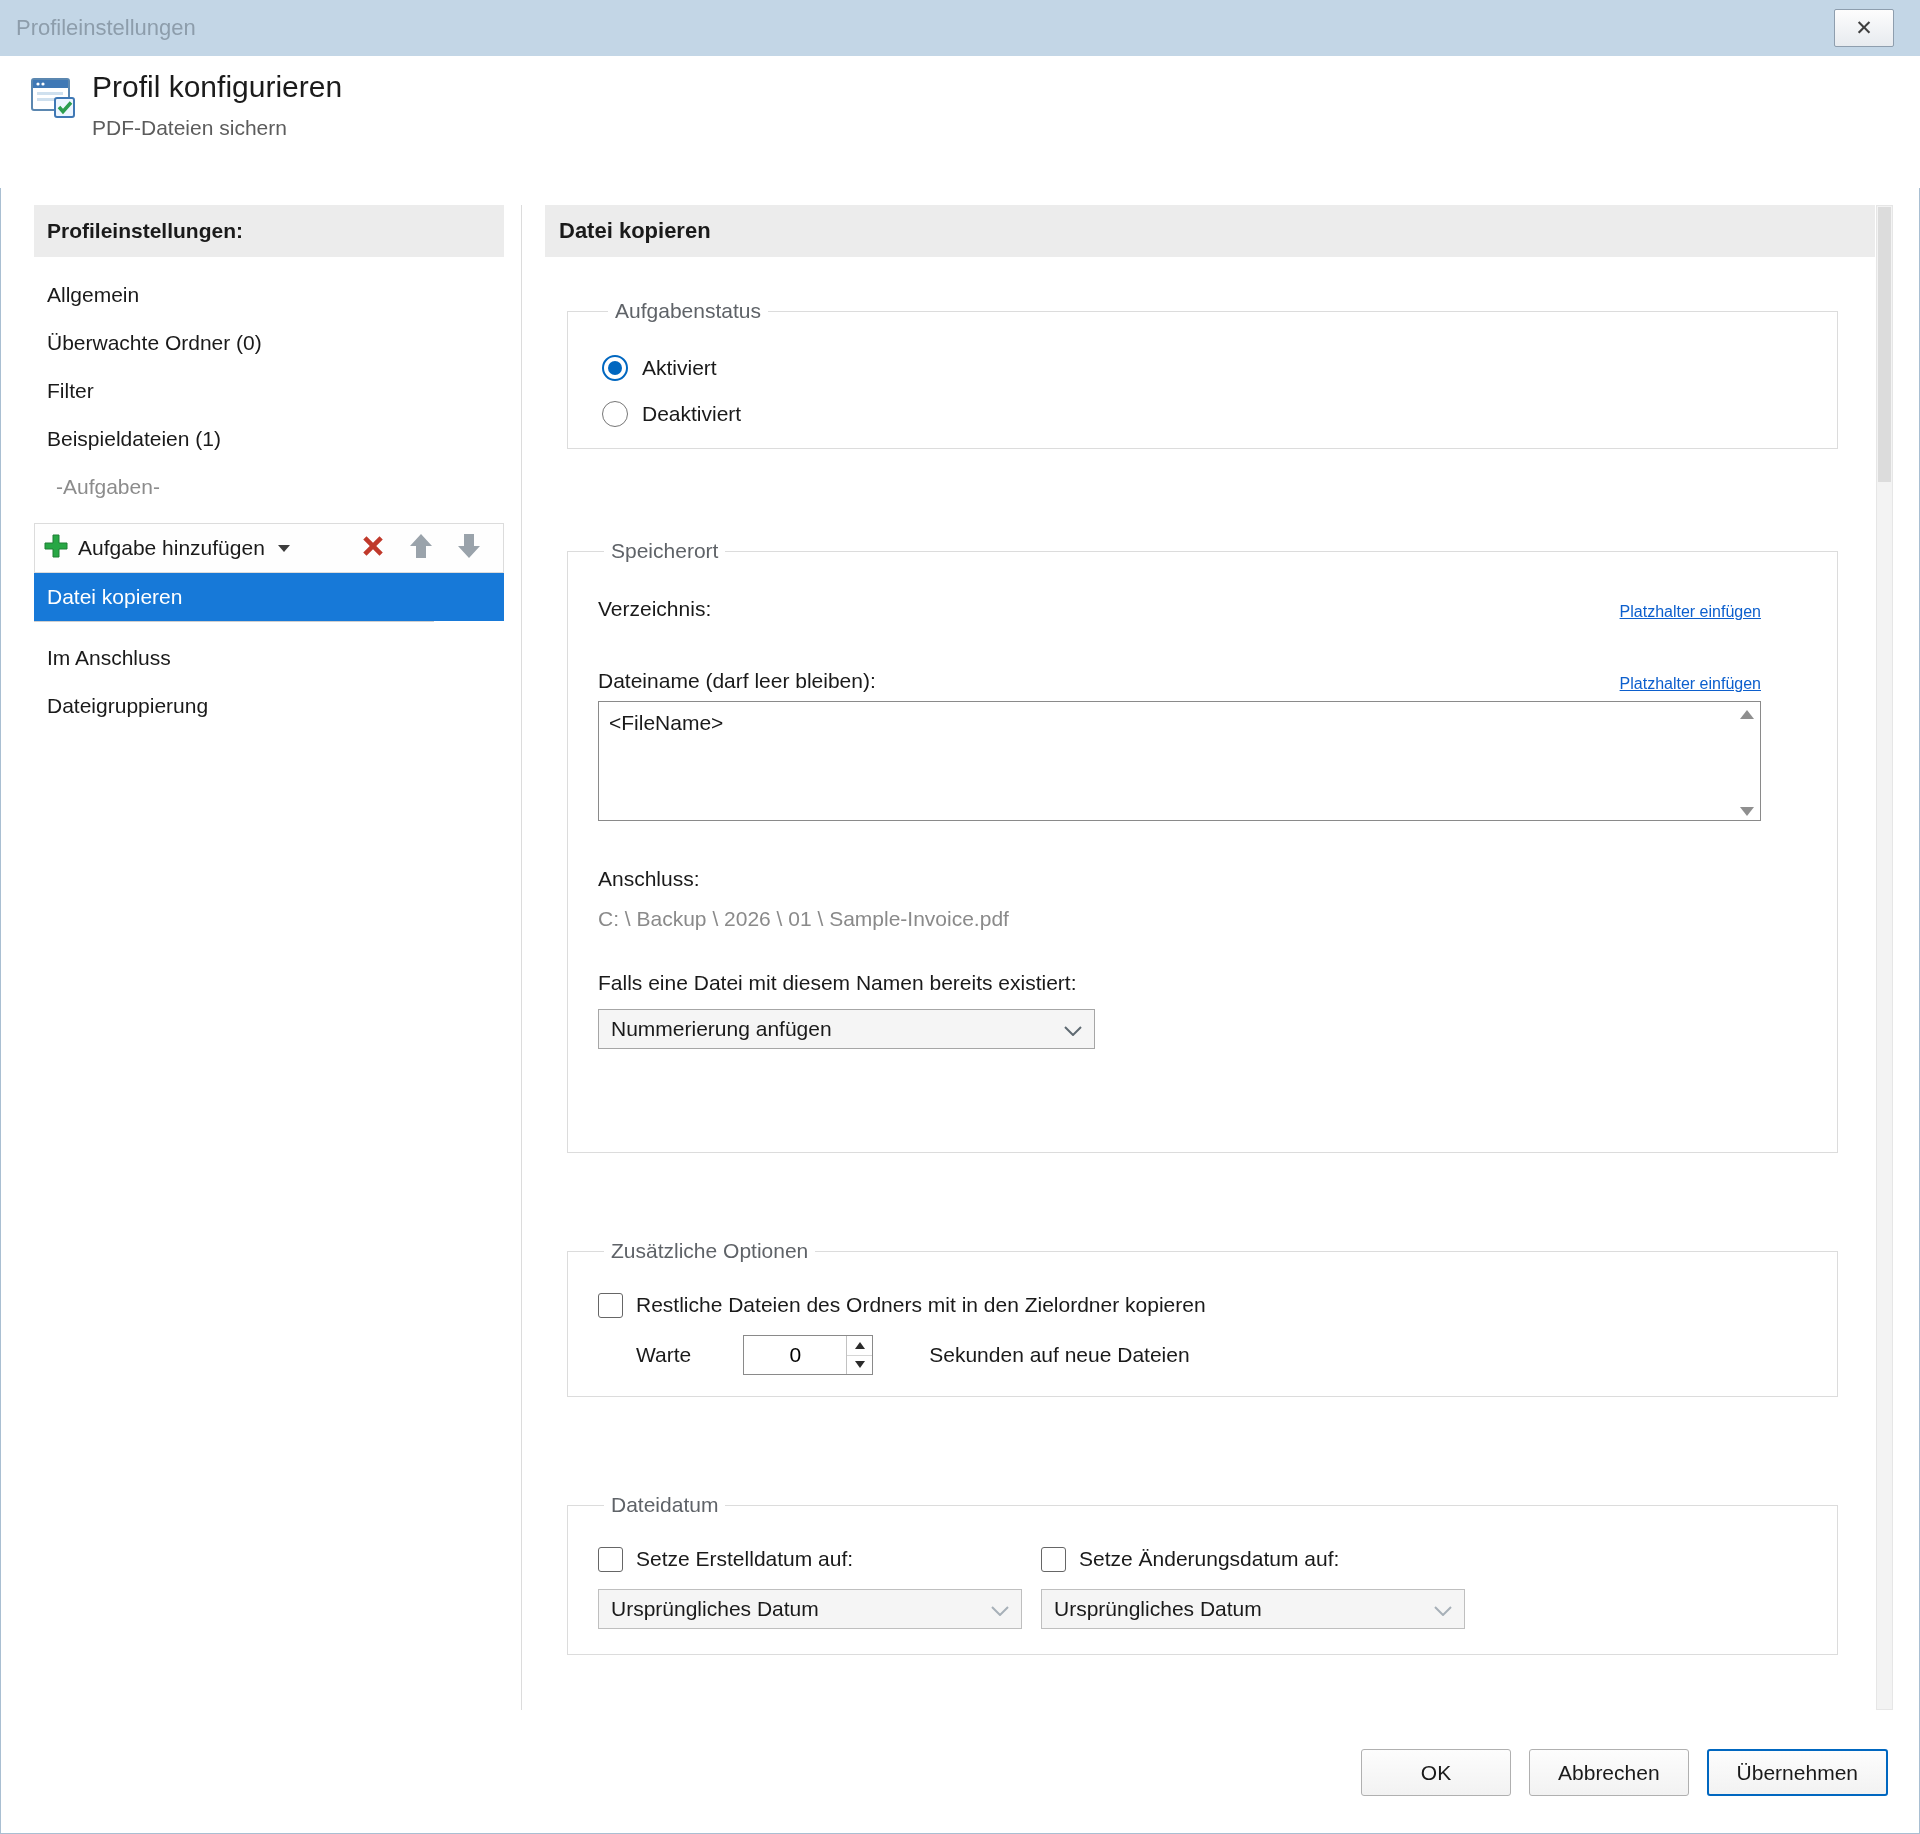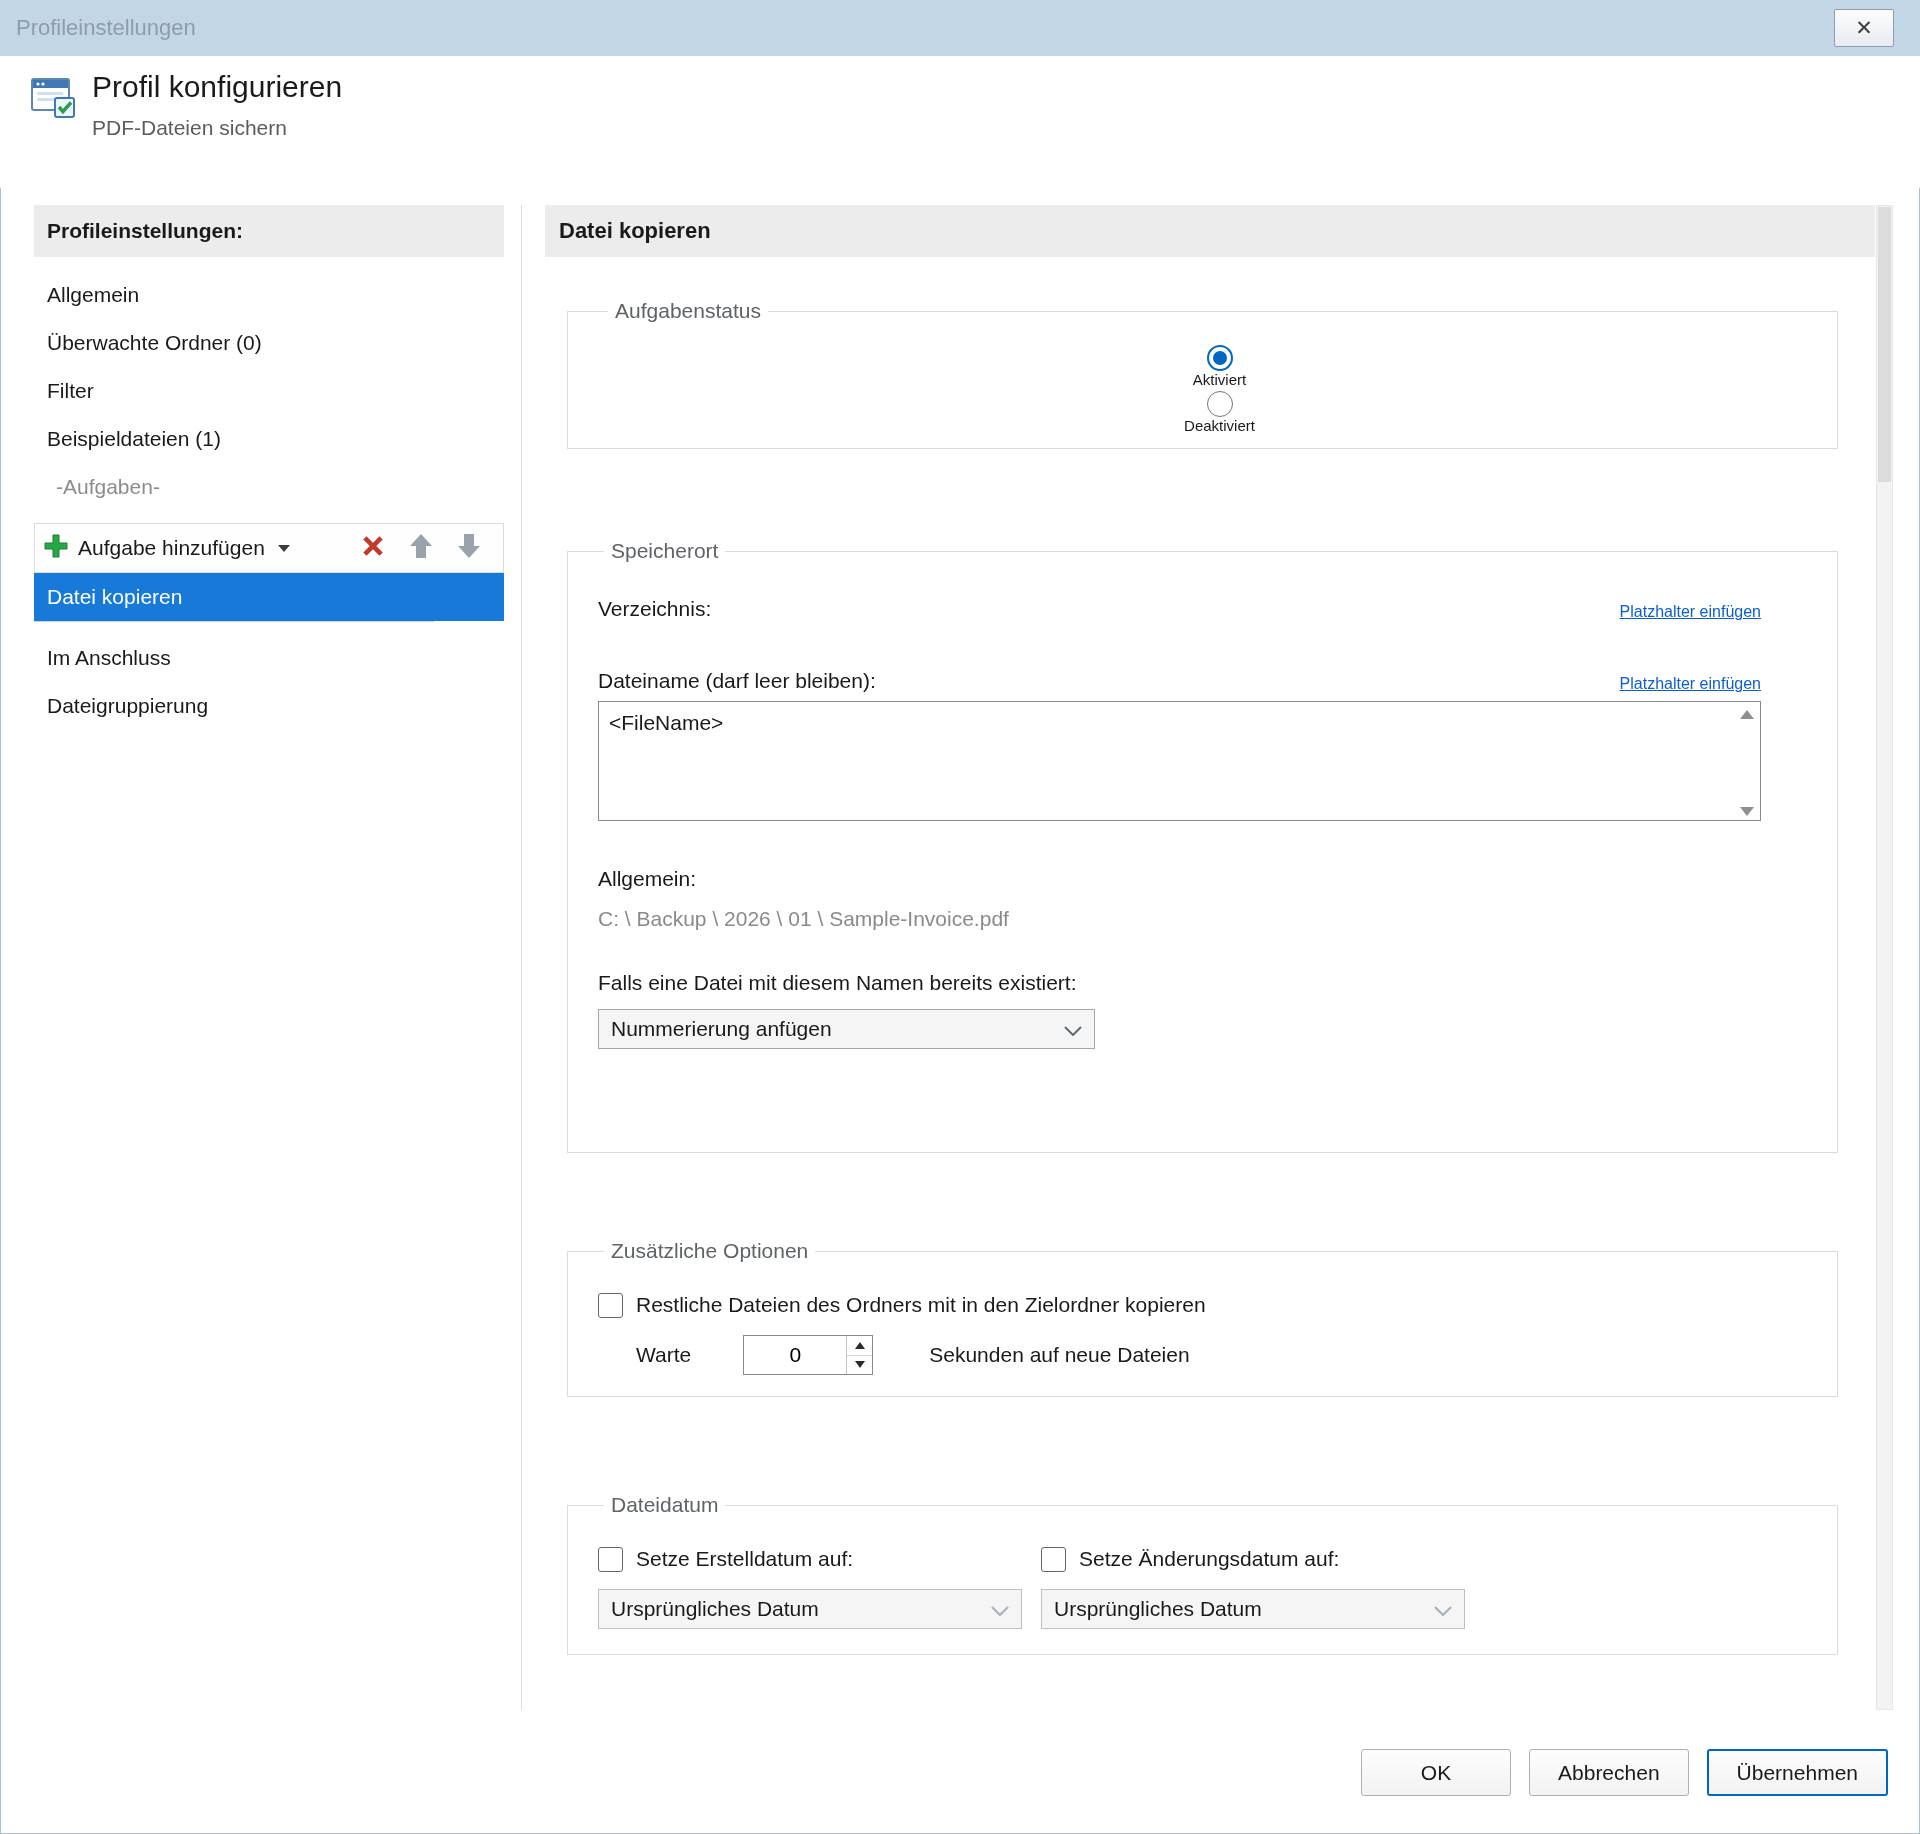--- a/index.html
+++ b/index.html
@@ -72,21 +72,21 @@
     height: 52px; line-height: 52px; background: var(--header-bg, #ececec);
     font-weight: bold; font-size: 22px; padding-left: 14px;
   }
 
   fieldset {
     border: 1px solid #dcdcdc; margin: 0 37px 0 22px; position: relative;
   }
   legend { font-size: 21px; color: #5f6368; padding: 0 7px; margin-left: 6px; }
 
   .fs-status { margin-top: 42px; height: 150px; padding: 22px 0 0 34px; }
-  .radio-row { display: flex; align-items: center; height: 46px; font-size: 15px; flex-direction: column; }
+  .radio-row { display: flex; align-items: center; gap: 14px; height: 46px; font-size: 21px; }
   .radio {
     width: 26px; height: 26px; border: 1.5px solid #767676; border-radius: 50%;
     background: #fff; position: relative; flex: none;
   }
   .radio.checked { border: 2px solid #0067c0; }
   .radio.checked::after {
     content: ""; position: absolute; inset: 4px; border-radius: 50%; background: #0067c0;
   }
 
   .fs-location { margin-top: 90px; height: 614px; padding: 34px 0 0 30px; }
@@ -279,21 +279,21 @@
     </div>
     <div class="ta-row">
       <div class="ta-wrap">
         <textarea class="ta-file" spellcheck="false" style="">&lt;FileName&gt;</textarea>
         <span class="tri-up"></span>
         <span class="tri-down"></span>
       </div>
     </div>
 
     <div class="gap42"></div>
-    <div class="field-label">Allgemein:</div>
+    <div class="field-label">Anschluss:</div>
     <div class="gap16"></div>
     <div class="preview-text">C: \ Backup \ 2026 \ 01 \ Sample-Invoice.pdf</div>
 
     <div class="gap40"></div>
     <div class="field-label">Falls eine Datei mit diesem Namen bereits existiert:</div>
     <div class="gap14"></div>
     <div class="dropdown dd-exists">
       <span>Nummerierung anfügen</span>
       <span class="chevron">
         <svg width="18" height="10" viewBox="0 0 18 10">

